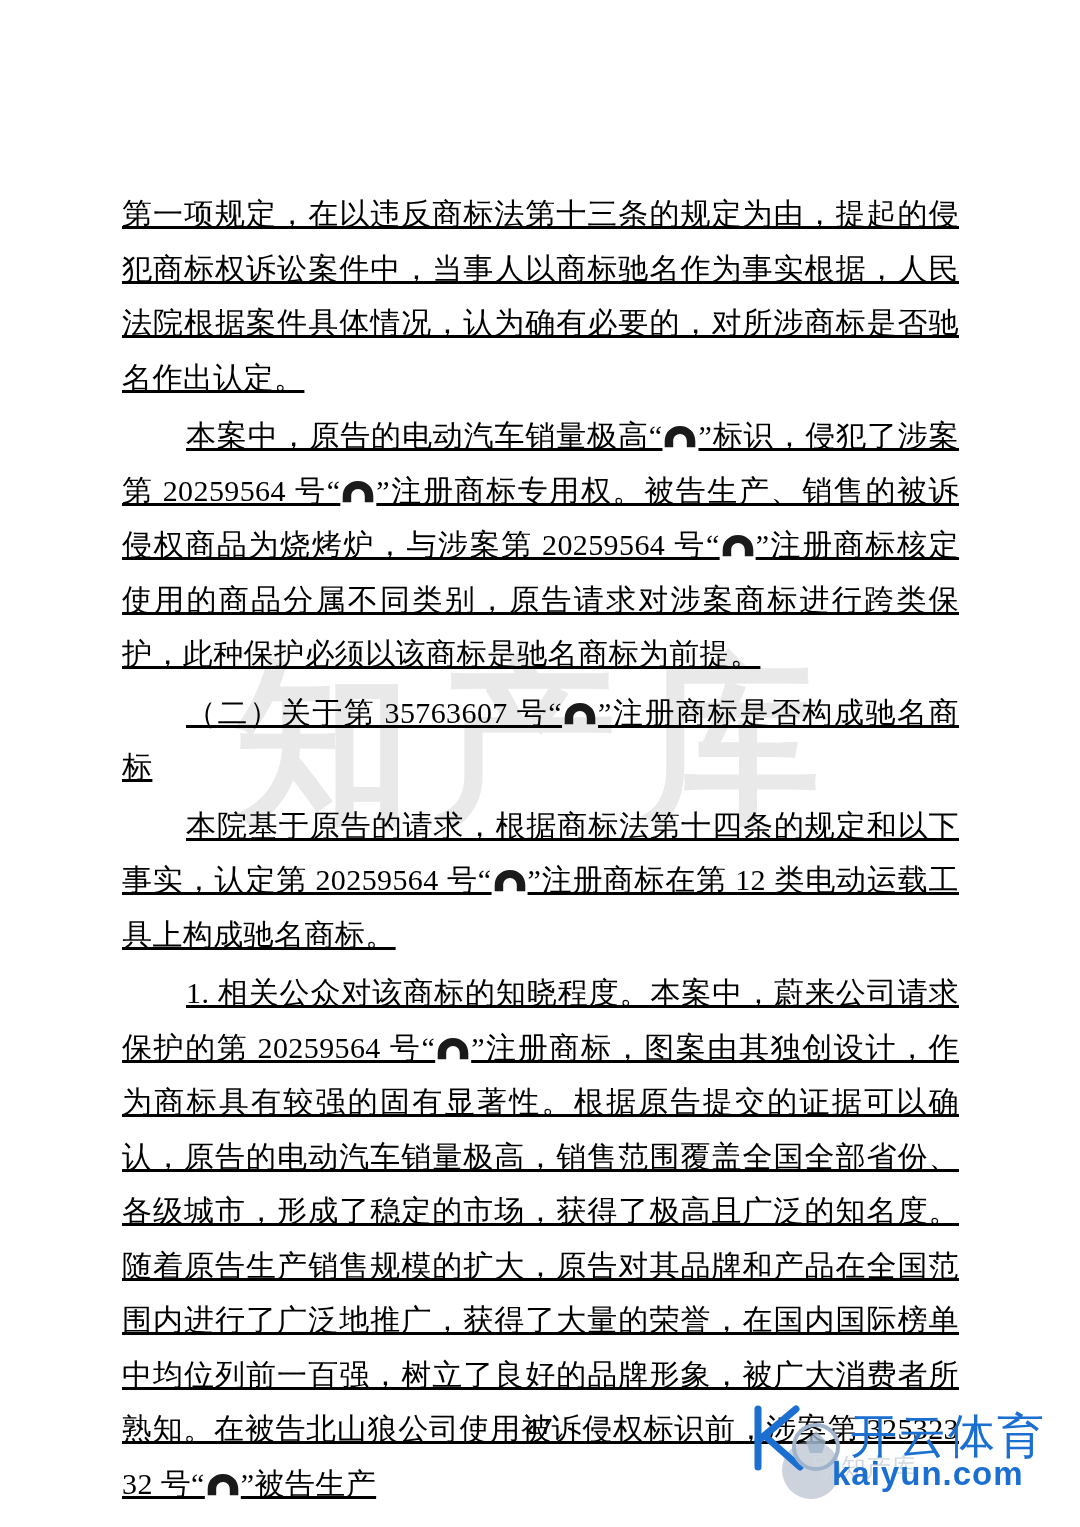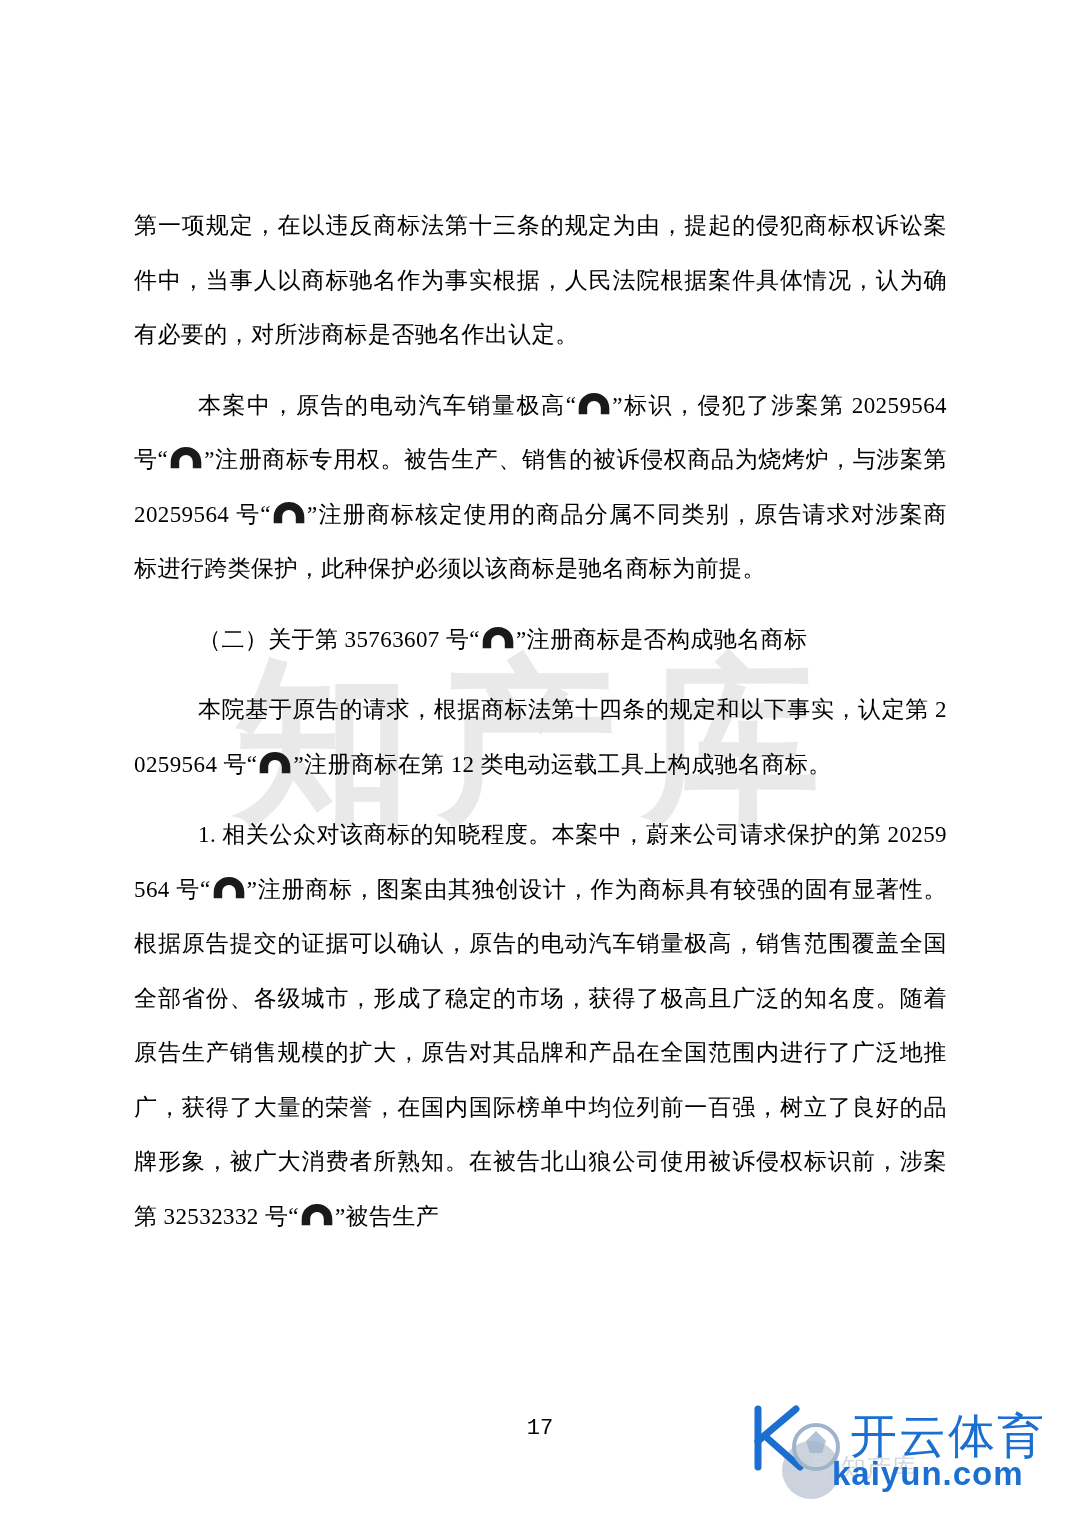--- a/index.html
+++ b/index.html
@@ -42,27 +42,28 @@
 
   
   .content {
     position: absolute;
     left: 118px;
     top: 183px;
     width: 845px;
     z-index: 2;
   }
   p.para {
-    margin: 16px;
-    font-size: 23px;
+    margin: 4px;
+    font-size: 30px;
     line-height: 54.5px;
     text-align: justify;
     text-align-last: left;
     letter-spacing: 0.4px;
     word-break: break-all;
+    text-decoration: underline;
   }
   p.indent {
     text-indent: 64px;
   }
 
   
   .logo-glyph {
     display: inline-block;
     width: 34px;
     height: 26px;

